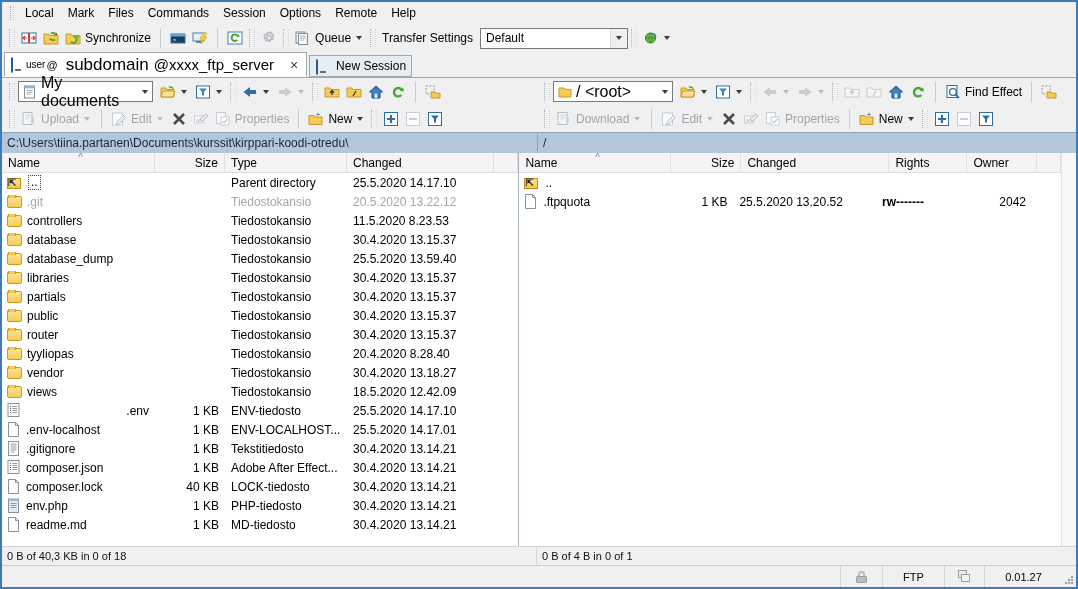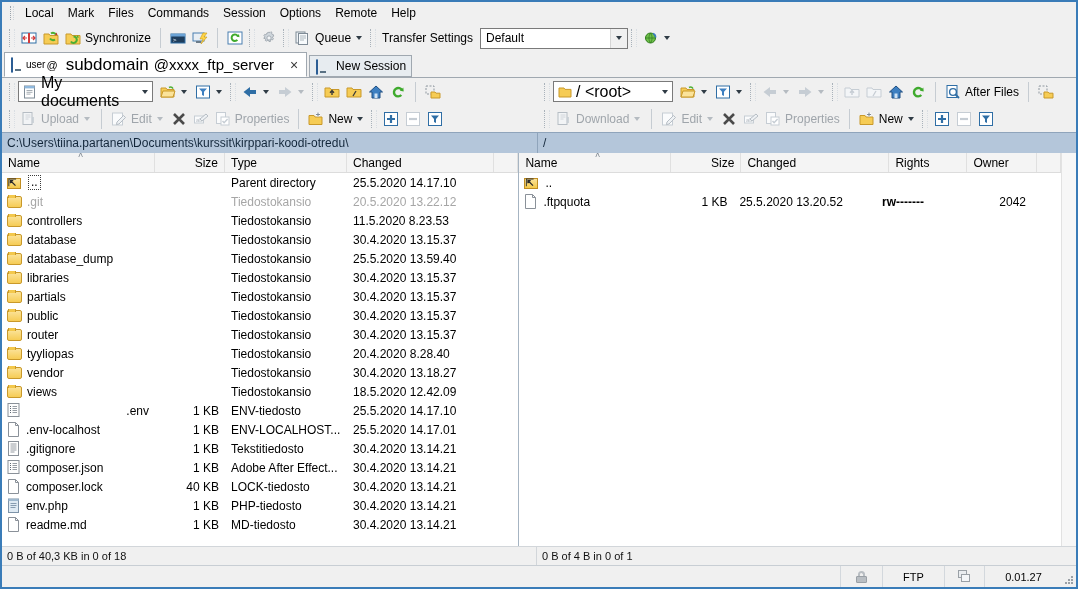--- a/index.html
+++ b/index.html
@@ -757,21 +757,21 @@
         <div class="tb-sep"></div>
 
         <div class="tb-btn">
           <span class="ico">
             <svg width="16" height="16" viewBox="0 0 16 16">
               <rect x="2" y="1.5" width="10" height="12" fill="#fff" stroke="#2f6ea5"></rect>
               <circle cx="8" cy="8" r="3.4" fill="none" stroke="#2f6ea5" stroke-width="1.4"></circle>
               <path d="M10.5 10.5L14 14" stroke="#2f6ea5" stroke-width="1.8"></path>
             </svg>
           </span>
-          <span class="tb-label">After Files</span>
+          <span class="tb-label">Find Effect</span>
         </div>
 
         <div class="tb-sep"></div>
 
         <div class="tb-btn">
           <span class="ico">
             <svg width="16" height="16" viewBox="0 0 16 16">
               <rect x="1" y="2" width="8" height="8" fill="none" stroke="#8e979f" stroke-dasharray="2 1.5"></rect>
               <path d="M6 8h4l1 1.2h4V14H6z" fill="#f6cc55" stroke="#c9992a"></path>
             </svg>

